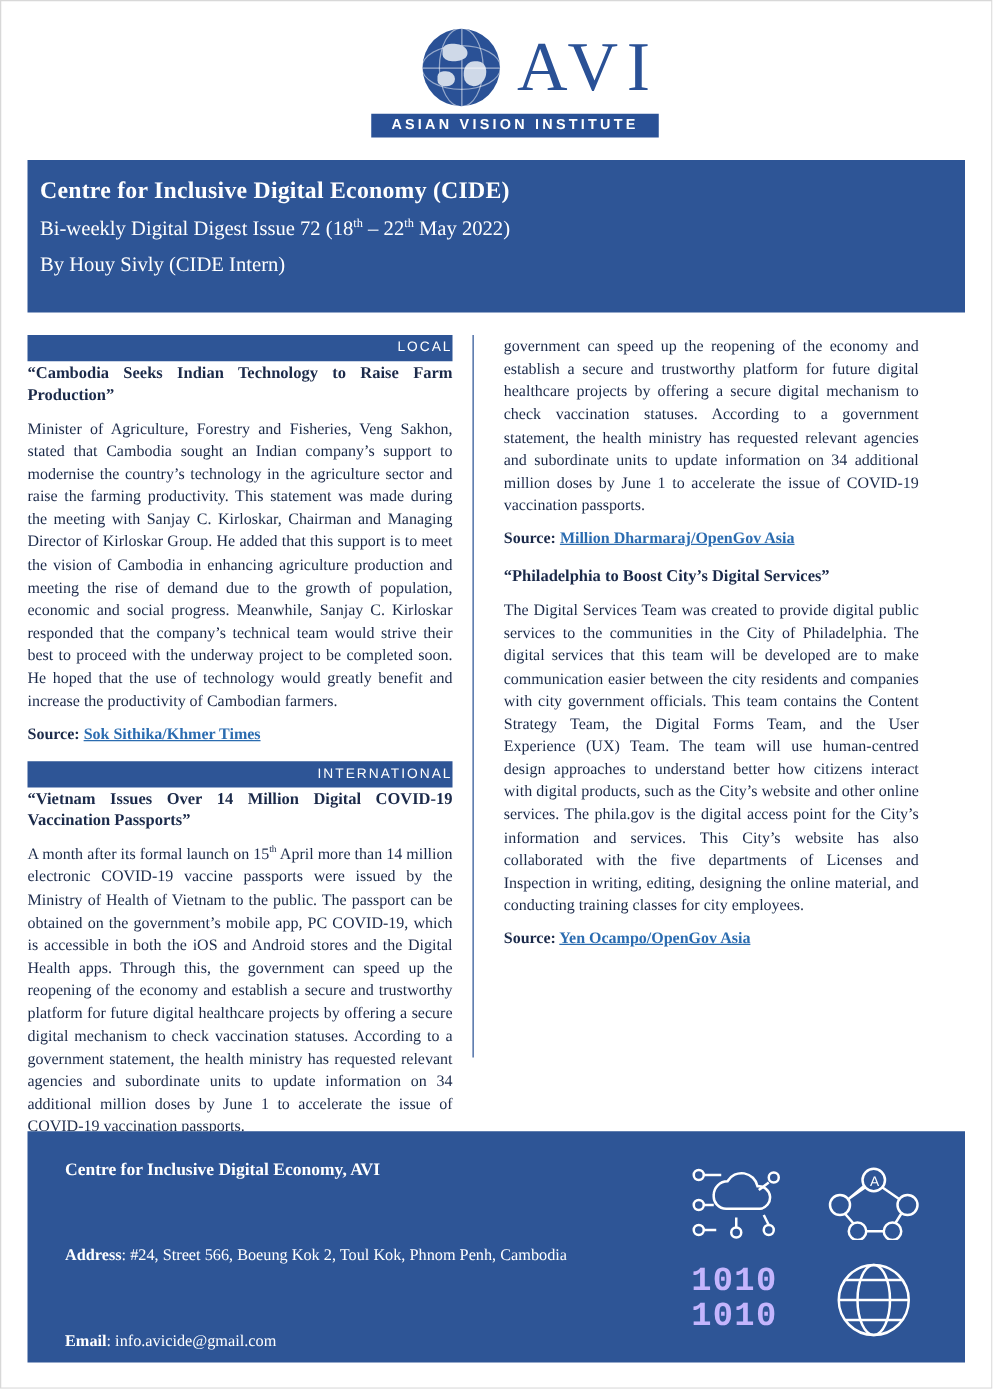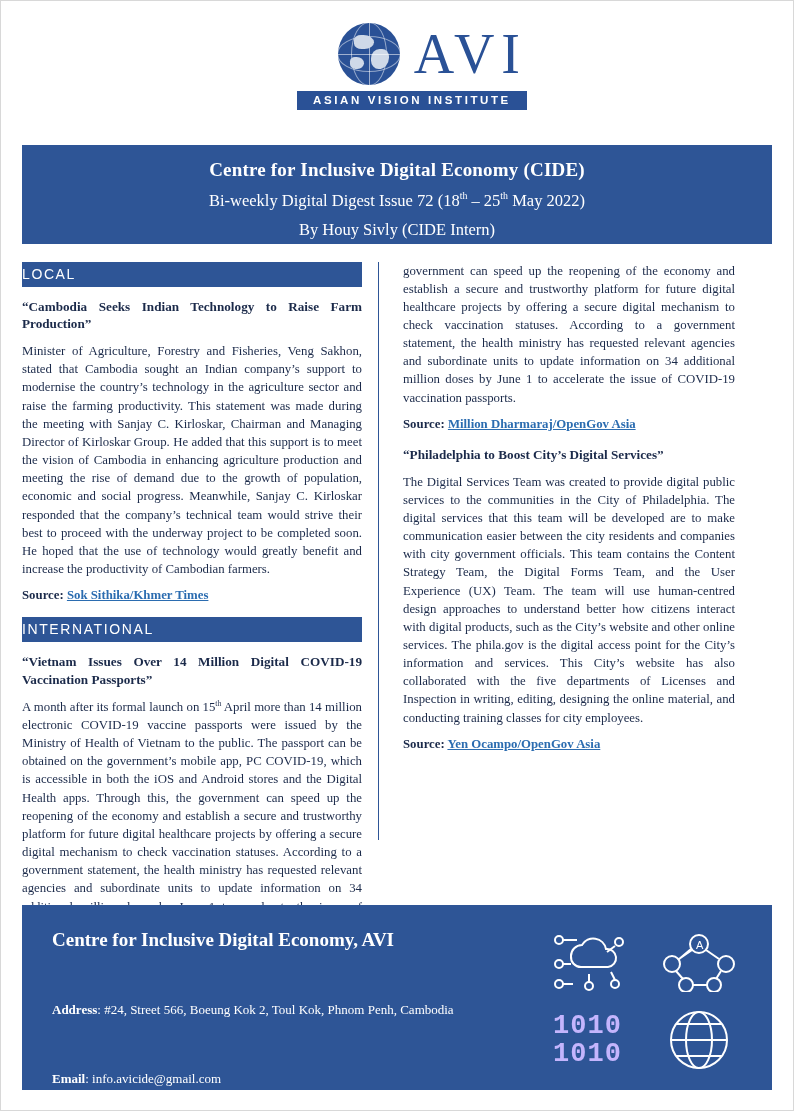--- a/index.html
+++ b/index.html
@@ -104,25 +104,25 @@
     text-align: center;
     font-family: "Liberation Sans", sans-serif;
     font-size: 11.5px;
     letter-spacing: 2.6px;
     padding: 3px 0 4px 0;
     font-weight: 600;
   }
 
   
   .title-banner {
-    margin: 27px 21px 0 21px;
+    margin: 10px 21px 0 21px;
     background: #2e5596;
     color: #ffffff;
-    text-align: center;
-    padding: 14px 10px 4px 10px;
+    text-align: left;
+    padding: 14px 10px 28px 10px;
   }
   .title-banner .t1 {
     font-size: 19px;
     font-weight: bold;
     letter-spacing: .2px;
   }
   .title-banner .t2 {
     font-size: 16.5px;
     margin-top: 9px;
   }
@@ -148,26 +148,25 @@
   .col.right { padding-left: 20px; }
   .divider {
     width: 1px;
     background: #2e5596;
     margin: 0 4px;
     flex: none;
   }
   .sec-head {
     background: #2e5596;
     color: #ffffff;
-    text-align: left;
+    text-align: right;
     font-family: "Liberation Sans", sans-serif;
-    font-size: 14px;
+    font-size: 11px;
     letter-spacing: 1.6px;
     padding: 4px 0 5px 0;
-    margin-bottom: 11px;
   }
   h3.art-title {
     font-size: 13.2px;
     font-weight: bold;
     margin: 0 0 9px 0;
     line-height: 1.35;
     text-align: justify;
   }
   p.art-body {
     font-size: 12.8px;
@@ -197,21 +196,21 @@
     background: #2e5596;
     color: #ffffff;
     display: flex;
     align-items: stretch;
   }
   .footer-left {
     flex: 1;
     padding: 24px 0 0 30px;
   }
   .footer-title {
-    font-size: 19px;
+    font-size: 14px;
     font-weight: bold;
     margin-bottom: 7px;
   }
   .f-line {
     font-size: 13px;
     line-height: 1.62;
     margin-top: 48px;
   }
   .f-line b { font-weight: bold; }
   .footer-right {
@@ -249,21 +248,21 @@
           <span class="land l3"></span>
         </div>
         <div class="avi-text">AVI</div>
       </div>
       <div class="logo-bar">ASIAN VISION INSTITUTE</div>
     </div>
   </div>
 
   <div class="title-banner">
     <div class="t1">Centre for Inclusive Digital Economy (CIDE)</div>
-    <div class="t2"><span>Bi-weekly Digital Digest Issue 72 (18</span><sup>th</sup><span> – 25</span><sup>th</sup><span> May 2022)</span></div>
+    <div class="t2"><span>Bi-weekly Digital Digest Issue 72 (18</span><sup>th</sup><span> – 22</span><sup>th</sup><span> May 2022)</span></div>
     <div class="t3">By Houy Sivly (CIDE Intern)</div>
   </div>
 
   <div class="body-area">
 
     <div class="col left">
       <div class="sec-head">LOCAL</div>
 
       <h3 class="art-title">“Cambodia Seeks Indian Technology to Raise Farm Production”</h3>
       <p class="art-body">Minister of Agriculture, Forestry and Fisheries, Veng Sakhon, stated that Cambodia sought an Indian company’s support to modernise the country’s technology in the agriculture sector and raise the farming productivity. This statement was made during the meeting with Sanjay C. Kirloskar, Chairman and Managing Director of Kirloskar Group. He added that this support is to meet the vision of Cambodia in enhancing agriculture production and meeting the rise of demand due to the growth of population, economic and social progress. Meanwhile, Sanjay C. Kirloskar responded that the company’s technical team would strive their best to proceed with the underway project to be completed soon. He hoped that the use of technology would greatly benefit and increase the productivity of Cambodian farmers.</p>

